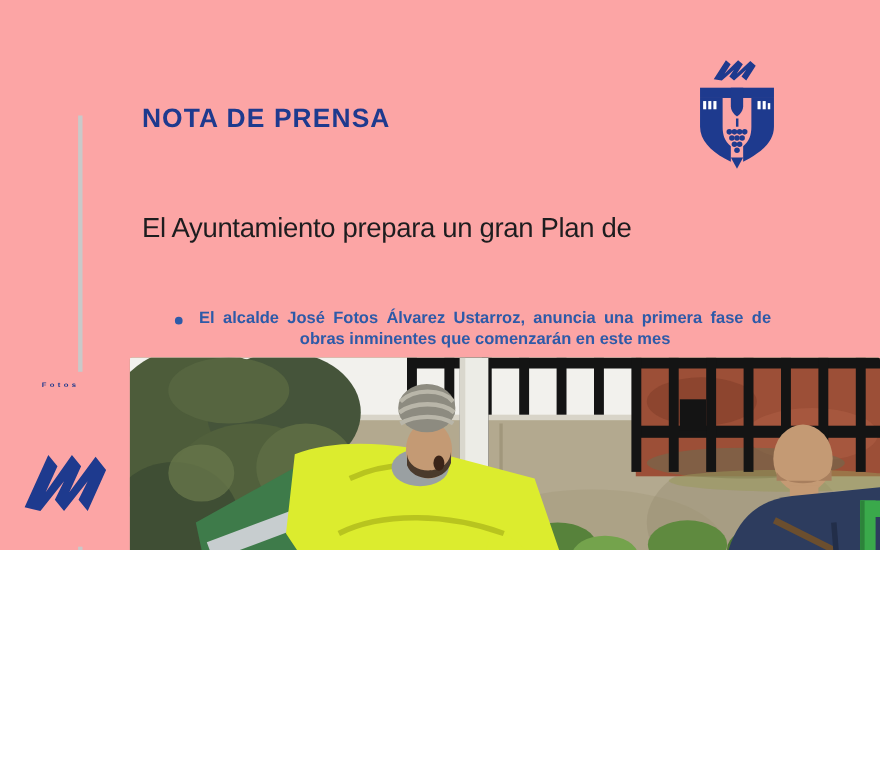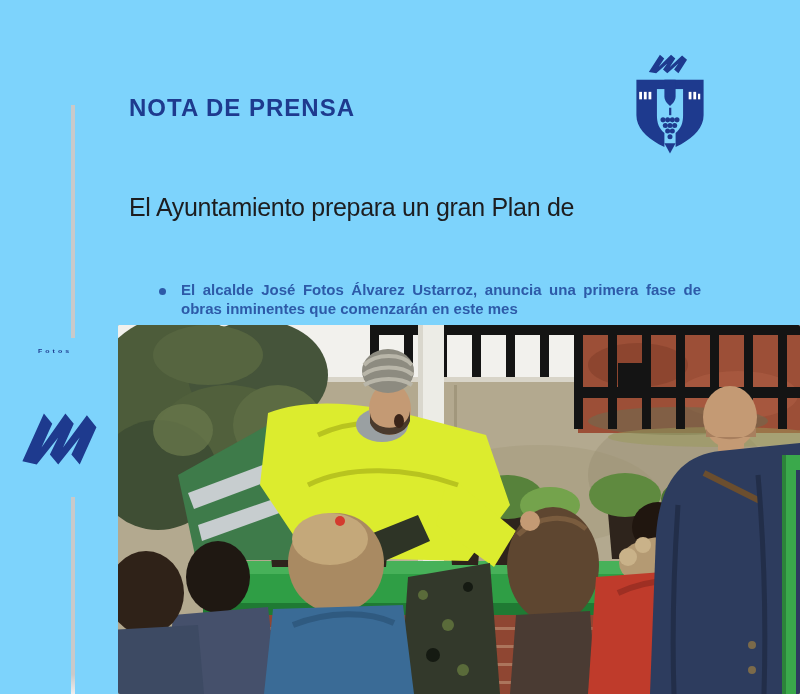--- a/index.html
+++ b/index.html
@@ -1,17 +1,17 @@
 <!DOCTYPE html>
 <html style="--navy: #1e3a8e; --blue: #2d5aa8; --headline: #1d1d1f; --gray_line: #c9c9c9; --hivis: #dcec2e; --ledge: #2f9e45; --brick: #9c4f37; --lowbrick: #8f4632; --concrete: #b3a98f; --canopy: #f2f1ed; --fence: #141414; --coat: #2d3c5e; --red_jacket: #bf3b2b; --skin: #c49a74; --tree: #4d5c3a;"><head>
 <meta charset="utf-8">
 <style>
   html,body{margin:0;padding:0;background:#ffffff;}
   .sheet{
-    position:relative;width:800px;height:694px;background:#7dd3fc;
+    position:relative;width:800px;height:500px;background:#fca5a5;
     font-family:"Liberation Sans",sans-serif;overflow:hidden;
   }
   .kicker{
     position:absolute;left:129px;top:94px;
     font-size:24px;font-weight:bold;letter-spacing:1px;
     color:var(--navy,#1e3a8e);
   }
   .crest{position:absolute;left:618px;top:48px;width:104px;height:112px;}
   .headline{
     position:absolute;left:129px;top:190px;width:600px;
@@ -20,21 +20,21 @@
   }
   .bullet-dot{
     position:absolute;left:159px;top:288px;width:7px;height:7px;border-radius:50%;
     background:var(--blue,#2d5aa8);
   }
   .bullet-text{
     position:absolute;left:181px;top:280px;width:520px;
     font-size:15px;font-weight:bold;color:var(--blue,#2d5aa8);line-height:19px;
   }
   .bullet-line1{text-align:justify;text-align-last:justify;}
-  .bullet-line2{text-align:left;white-space:nowrap;}
+  .bullet-line2{text-align:center;white-space:nowrap;}
   .vline{position:absolute;left:71px;width:4px;background:var(--gray_line,#c9c9c9);}
   .vline1{top:105px;height:233px;}
   .vline2{top:497px;height:197px;background:linear-gradient(var(--gray_line,#c9c9c9) 90%,#eee);}
   .micro{
     position:absolute;left:38px;top:347px;
     font-size:7px;font-weight:bold;letter-spacing:3px;
     color:var(--navy,#1e3a8e);transform:scaleY(.85);
   }
   .brush-side{position:absolute;left:20px;top:400px;width:86px;height:68px;}
   .photo{

